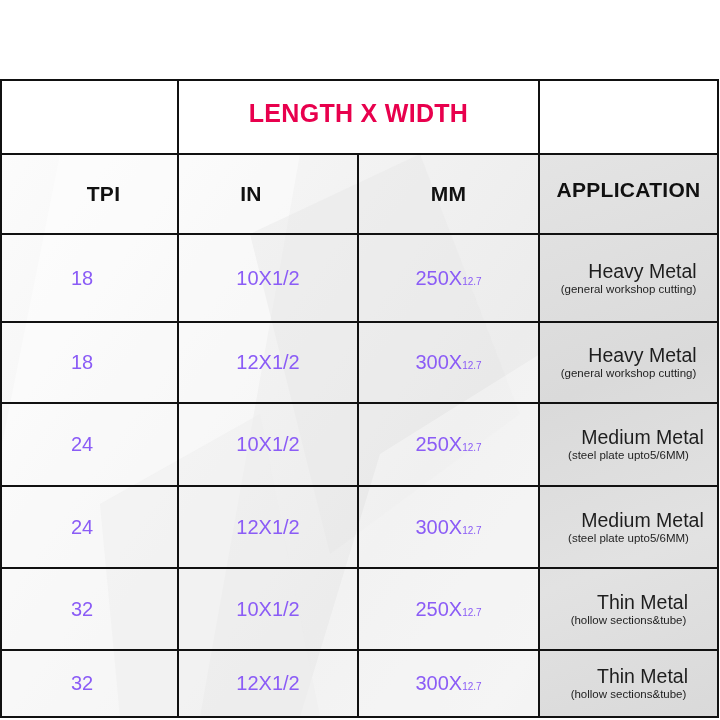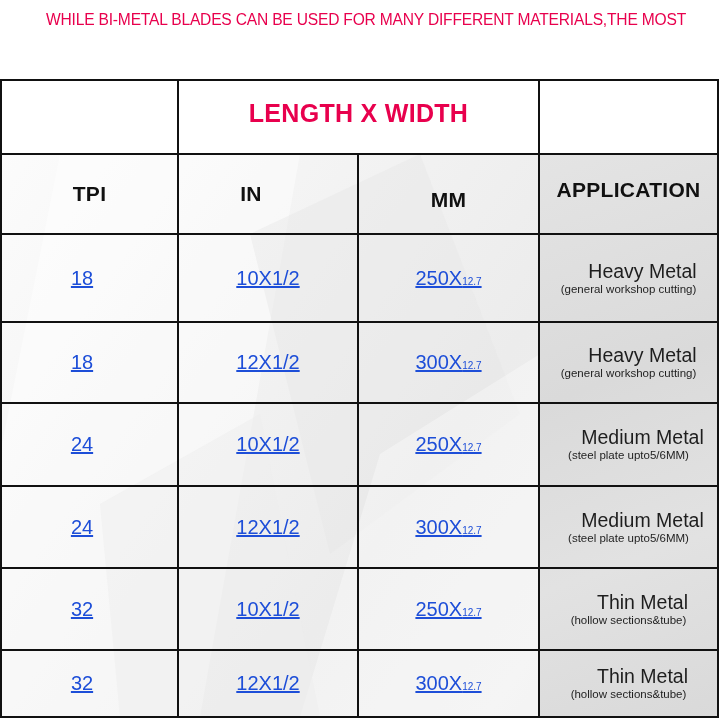--- a/index.html
+++ b/index.html
@@ -24,35 +24,34 @@
   }
   .line-h { position:absolute; left:0; width:719px; height:2px; background:#111; }
   .line-v { position:absolute; width:2px; background:#111; }
   .cell {
     position:absolute; display:flex; flex-direction:column;
     align-items:center; justify-content:center; text-align:center;
     color:#1a1a1a;
   }
   .hdr-pink { color:#e8004d; font-weight:bold; font-size:25px; letter-spacing:0.3px; }
   .hdr { font-weight:bold; font-size:21px; color:#111; letter-spacing:0.3px; }
-  .val { font-size:20px; color:#1d4ed8;text-decoration:underline; }
+  .val { font-size:20px; color:#8b5cf6; }
   .small { font-size:10px; }
   .app-main { font-size:19.5px; color:#1e1e1e; line-height:22px;margin-left:28px; }
   .app-sub { font-size:11.5px; color:#1e1e1e; line-height:15px;text-align:center; }
   .topwhite { position:absolute; left:0; top:80px; width:719px; height:74px; background:#ffffff; }
   .appcol {
     position:absolute; left:540px; top:154px; width:179px; height:563px;
     background: linear-gradient(160deg, #e4e4e4 0%, #dadada 40%, #e2e2e2 70%, #d9d9d9 100%);
   }
 </style>
 </head>
 <body>
 
 <div class="intro">
-  <div>WHILE BI-METAL BLADES CAN BE USED FOR MANY DIFFERENT MATERIALS,THE MOST</div>
 </div>
 
 <div class="tbl"></div>
 
 <svg class="facet" style="left:0;top:154px" width="719" height="563">
   <polygon points="60,0 300,0 200,563 0,563 0,300" fill="#ffffff" opacity="0.45"></polygon>
   <polygon points="250,80 420,0 520,260 330,400" fill="#e6e6e6" opacity="0.45"></polygon>
   <polygon points="380,300 540,200 540,563 300,563" fill="#ffffff" opacity="0.35"></polygon>
   <polygon points="100,350 260,260 320,563 120,563" fill="#eeeeee" opacity="0.5"></polygon>
 </svg>
@@ -72,27 +71,27 @@
 <div class="line-v" style="left:0;top:79px;height:639px"></div>
 <div class="line-v" style="left:177px;top:79px;height:639px"></div>
 <div class="line-v" style="left:357px;top:153px;height:565px"></div>
 <div class="line-v" style="left:538px;top:79px;height:639px"></div>
 <div class="line-v" style="left:717px;top:79px;height:639px"></div>
 
 <div class="cell" style="left:179px;top:81px;width:359px;height:64px">
   <span class="hdr-pink">LENGTH X WIDTH</span>
 </div>
 
-<div class="cell" style="left:2px;top:155px;width:175px;height:78px">
+<div class="cell" style="left:16px;top:155px;width:175px;height:78px">
   <span class="hdr">TPI</span>
 </div>
 <div class="cell" style="left:162px;top:155px;width:178px;height:78px">
   <span class="hdr">IN</span>
 </div>
-<div class="cell" style="left:359px;top:161px;width:179px;height:78px">
+<div class="cell" style="left:359px;top:155px;width:179px;height:78px">
   <span class="hdr">MM</span>
 </div>
 <div class="cell" style="left:540px;top:155px;width:177px;height:70px">
   <span class="hdr">APPLICATION</span>
 </div>
 
 <div>
   <div class="cell" style="left:2px;top:235px;width:160px;height:86px">
       <span class="val">18</span>
     </div>

